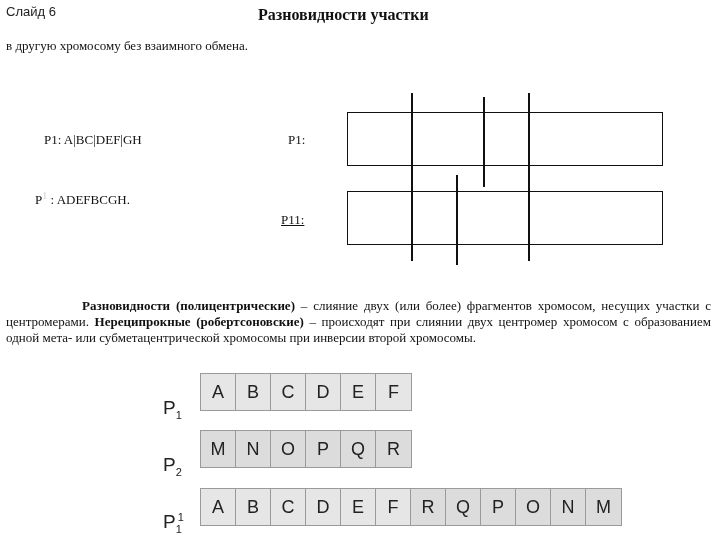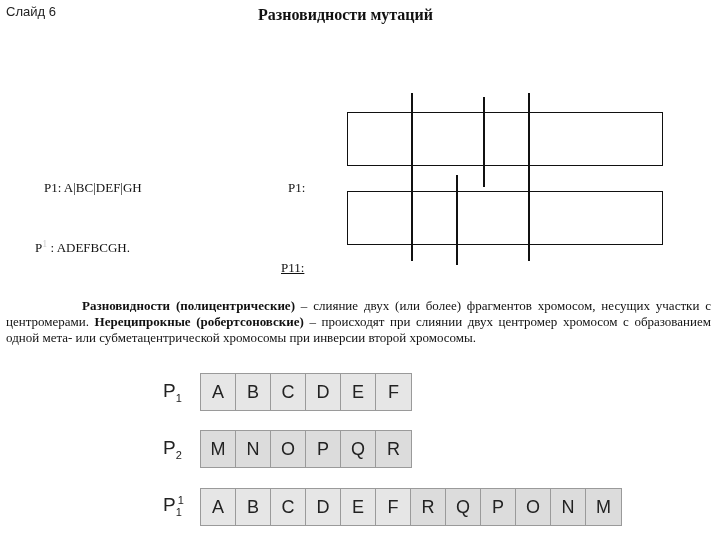--- a/index.html
+++ b/index.html
@@ -6,37 +6,38 @@
   body { width:720px; height:540px; position:relative; overflow:hidden; font-family:"Liberation Serif", serif; color:#111; }
   .abs { position:absolute; }
   .slide-label { left:6px; top:4px; font-family:"Liberation Sans", sans-serif; font-size:13px; color:#222; }
   .title { left:258px; top:6px; font-size:16px; font-weight:bold; }
   .para { font-size:13px; line-height:16px; }
   .para b { font-weight:bold; }
   .p1 { left:6px; top:38px; width:708px; }
   .p1 .l1 { padding-left:76px; white-space:nowrap; }
   .p2 { left:6px; top:298px; width:705px; text-align:justify; }
   .p2 .l1 { padding-left:76px; white-space:nowrap; }
-  .formula { font-size:13px; white-space:nowrap;margin-top:48px; }
+  .formula { font-size:13px; white-space:nowrap; }
   .rect { border:1.5px solid #111; box-sizing:border-box; background:transparent; }
   .vline { width:1.5px; background:#111; }
-  .chrom-label { font-family:"Liberation Sans", sans-serif; font-size:19px; color:#222; }
+  .chrom-label { font-family:"Liberation Sans", sans-serif; font-size:19px; color:#222;margin-top:17px; }
   .chrom-label sub, .chrom-label sup { font-size:11px; }
   .chrom-row { display:flex; height:38px; border:1px solid #9a9a9a; box-sizing:border-box; }
   .cell { width:35px; height:100%; box-sizing:border-box; border-right:1px solid #9a9a9a; display:flex; align-items:center; justify-content:center; font-family:"Liberation Sans", sans-serif; font-size:18px; color:#222; background:#e6e6e6; }
   .cell.alt { background:#dcdcdc; }
   .cell:last-child { border-right:none; }
 </style>
 </head>
 <body>
 
 <div class="abs slide-label">Слайд 6</div>
-<div class="abs title">Разновидности мутаций</div>
+<div class="abs title">Разновидности участки</div>
 
 <div class="abs para p1">
+  <div>в другую хромосому без взаимного обмена.</div>
 </div>
 
 <div class="abs formula" style="left:44px;top:132px;">P1: A|BC|DEF|GH</div>
 <div class="abs formula" style="left:35px;top:190px;"><span>P</span><span style="color:#ccc;font-size:10px;vertical-align:super;">1</span><span> : ADEFBCGH.</span></div>
 
 <div class="abs formula" style="left:288px;top:132px;">P1:</div>
 <div class="abs formula" style="left:281px;top:212px;text-decoration:underline;">P11:</div>
 <div class="abs rect" style="left:347px;top:112px;width:316px;height:54px;"></div>
 <div class="abs rect" style="left:347px;top:191px;width:316px;height:54px;"></div>
 <div class="abs vline" style="left:411px;top:93px;height:168px;"></div>

